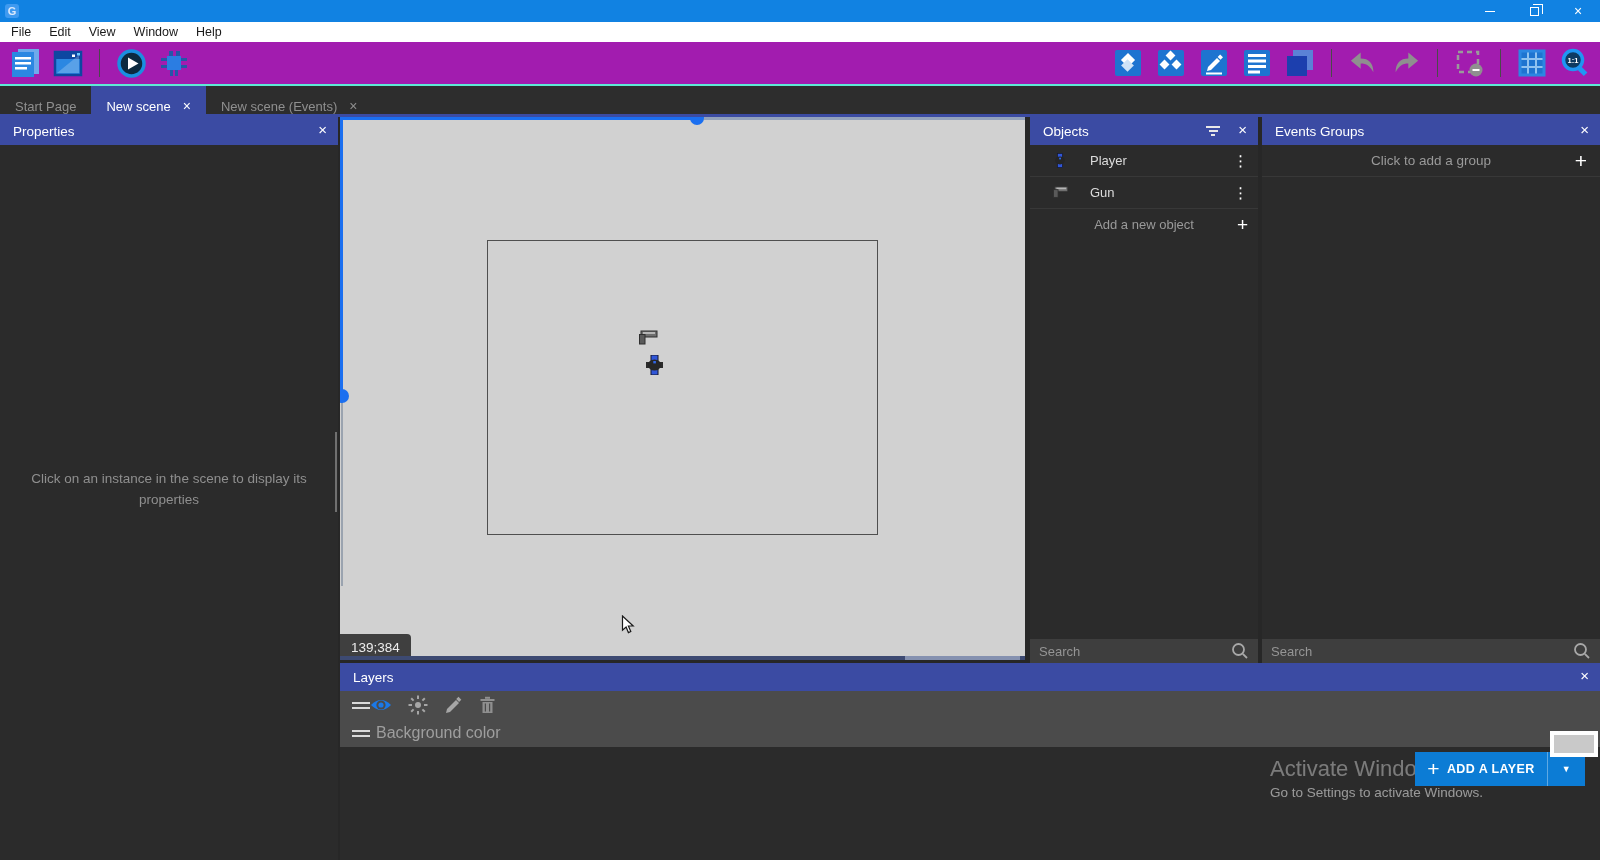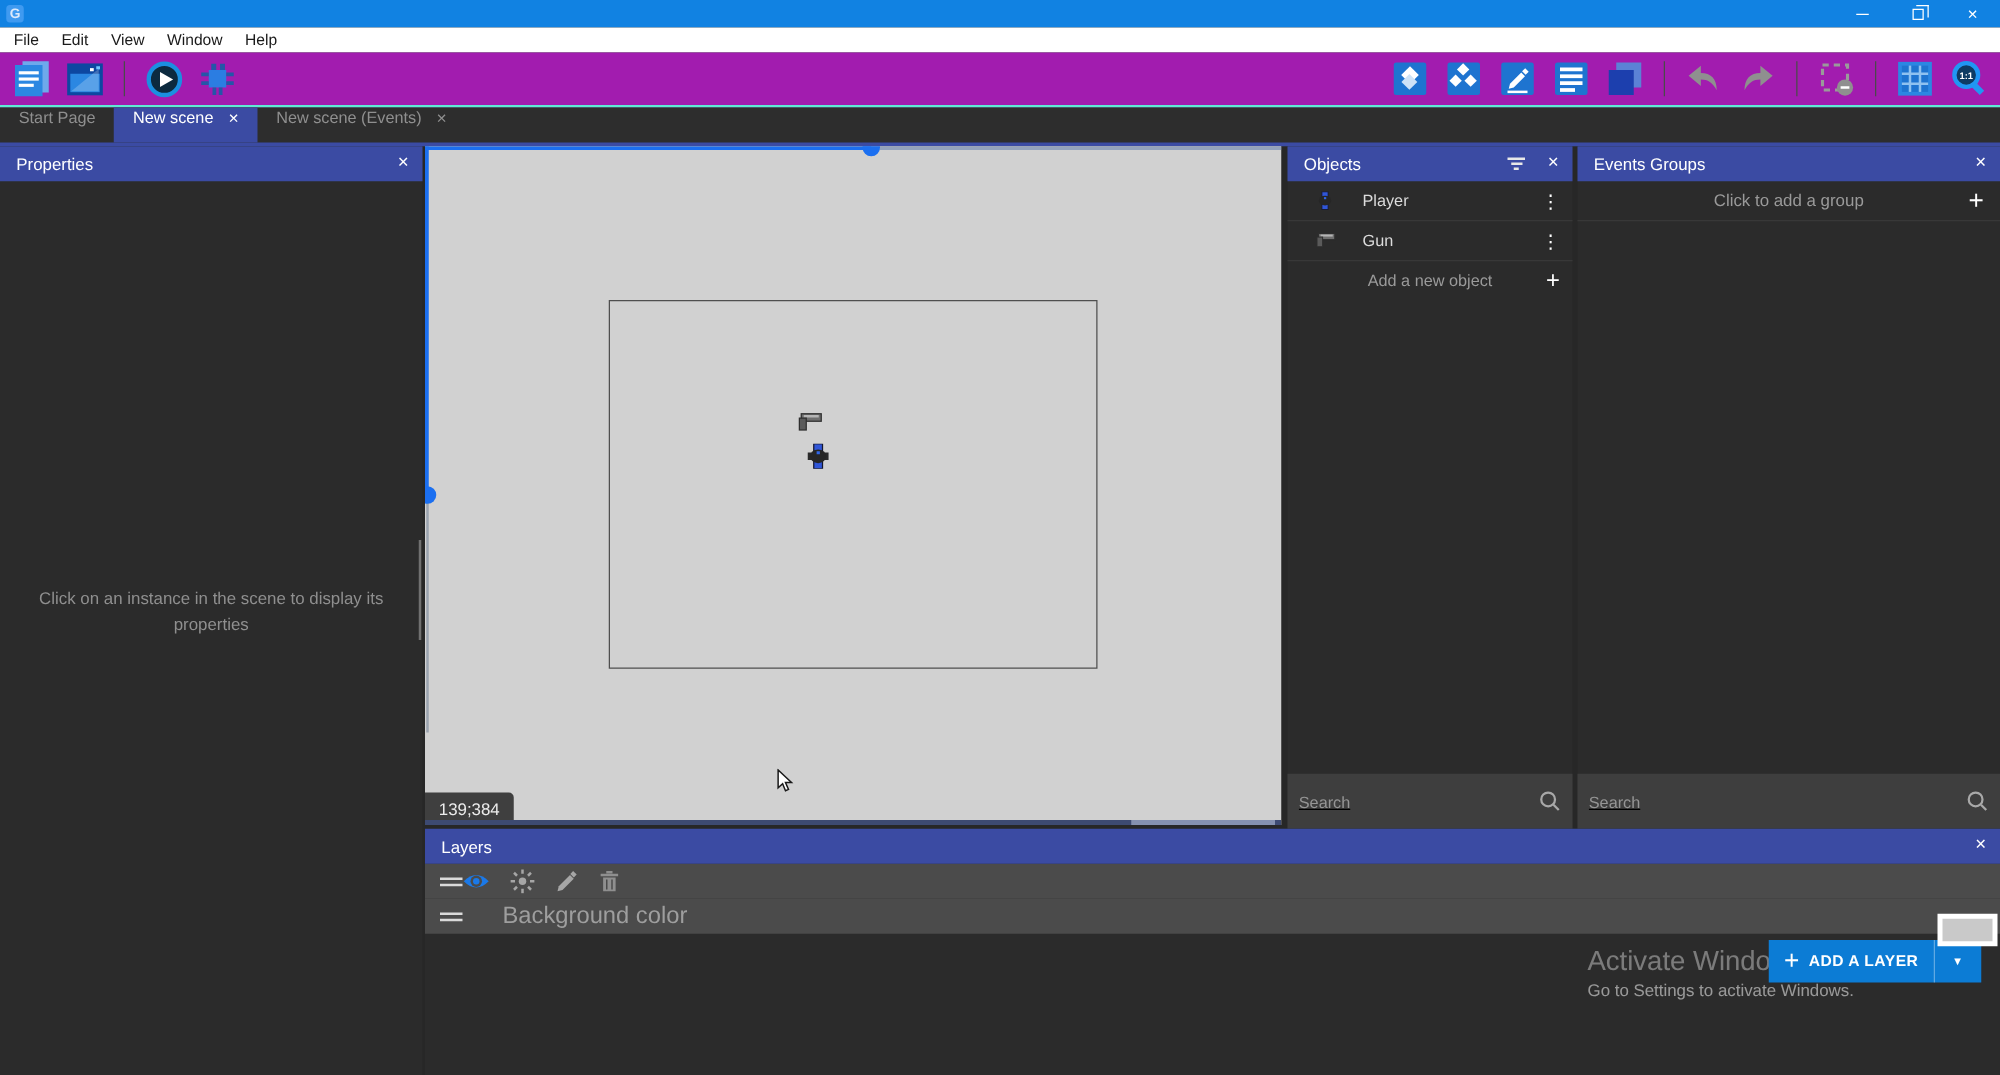--- a/index.html
+++ b/index.html
@@ -22,21 +22,21 @@
   
   .menubar { height:20px; background:#fff; display:flex; align-items:center; font-size:12.5px; color:#1a1a1a; padding-left:2px; }
   .menubar span { padding:0 9px; cursor:default; }
   
   .toolbar { height:44px; background:#a21caf; display:flex; align-items:center; justify-content:space-between; padding:0 8px; border-bottom:2px solid #5eead4; }
   .tb-group { display:flex; align-items:center; gap:9px; }
   .tb-sep { width:1px; height:28px; background:#4a4a4a; margin:0 5px; }
   .tb-icon { width:34px; height:34px; display:flex; align-items:center; justify-content:center; }
   
   .tabbar { height:31px; background:#2d2d2d; display:flex; border-bottom:3px solid #3b4ba3; }
-  .tab { display:flex; align-items:flex-start; gap:12px; padding:0 15px; font-size:13px; color:#8f8f8f; }
+  .tab { display:flex; align-items:flex-end; gap:12px; padding:0 15px; font-size:13px; color:#8f8f8f; }
   .tab.active { background:#3b4ba3; color:#fff; }
   .tab .tab-close { font-size:14px; }
   
   .panel { position:absolute; background:#2b2b2b; }
   .panel-header { height:28px; background:#3b4ba3; color:#fff; font-size:13.5px; display:flex; align-items:center; padding:0 13px; position:relative; }
   .hdr-close { position:absolute; right:11px; top:5px; color:#fff; font-size:15px; line-height:1; }
   
   #properties { left:0; top:117px; width:338px; height:743px; }
   .props-msg { position:absolute; top:352px; left:0; right:0; text-align:center; color:#8f8f8f; font-size:13.5px; line-height:1.55; padding:0 30px; }
   .props-scrollsliver { position:absolute; right:1px; top:315px; width:2px; height:80px; background:#707070; }
@@ -58,35 +58,35 @@
   #objects { left:1030px; top:117px; width:228px; height:546px; }
   .obj-row { height:32px; display:flex; align-items:center; border-bottom:1px solid #383838; position:relative; }
   .obj-icon-cell { width:60px; display:flex; align-items:center; justify-content:center; }
   .obj-label { flex:1; color:#dcdcdc; font-size:13px; }
   .kebab { position:absolute; right:10px; color:#fff; font-size:15px; letter-spacing:0; }
   .add-row { height:30px; display:flex; align-items:center; justify-content:center; position:relative; color:#9a9a9a; font-size:13px; }
   .add-plus { position:absolute; right:10px; color:#fff; font-size:19px; font-weight:300; line-height:1; }
   .filter-icon { position:absolute; right:38px; top:9px; display:flex; flex-direction:column; align-items:center; gap:2px; }
   .filter-icon i { display:block; height:2px; background:#e8e8e8; }
   .filter-icon i:nth-child(1){ width:14px; } .filter-icon i:nth-child(2){ width:9px; } .filter-icon i:nth-child(3){ width:4px; }
-  .search-bar { position:absolute; left:0; right:0; bottom:0; height:44px; background:#3e3e3e; display:flex; align-items:center; padding:0 9px;text-decoration:underline; }
+  .search-bar { position:absolute; left:0; right:0; bottom:0; height:24px; background:#3e3e3e; display:flex; align-items:center; padding:0 9px; }
   .search-bar input { flex:1; background:transparent; border:none; outline:none; color:#cfcfcf; font-size:13px; font-family:"Liberation Sans",sans-serif; }
   .search-bar input::placeholder { color:#959595; }
   
   #groups { left:1262px; top:117px; width:338px; height:546px; }
   .group-row { height:32px; display:flex; align-items:center; justify-content:center; border-bottom:1px solid #383838; position:relative; color:#9a9a9a; font-size:13.5px; }
   .group-row .add-plus { right:13px; font-size:21px; }
   
   #layers { left:340px; top:663px; width:1260px; height:197px; background:#2b2b2b; }
   .layer-row { height:28px; background:#4b4b4b; display:flex; align-items:center; padding:0 12px; }
   .drag-handle { width:18px; display:flex; flex-direction:column; gap:3px; }
   .drag-handle i { display:block; height:2px; background:#dadada; }
   .layer-name-input { flex:1; margin:0 28px 0 14px; background:transparent; border:none; outline:none;
     border-bottom:1px dotted #8b8b8b; color:#9e9e9e; font-size:13.5px; padding-bottom:2px; font-family:"Liberation Sans",sans-serif; }
-  .layer-label { margin-left:32px; color:#9e9e9e; font-size:19px;text-align:right; }
+  .layer-label { margin-left:6px; color:#9e9e9e; font-size:16px;text-align:right; }
   .layer-icons { display:flex; align-items:center; gap:16px; margin-right:8px; }
   .color-swatch { position:absolute; right:2px; top:68px; width:48px; height:26px; background:#fff; display:flex; align-items:center; justify-content:center; z-index:3; }
   .color-swatch .swatch-inner { width:40px; height:18px; background:#c9c9c9; }
   .add-layer-btn { position:absolute; right:15px; top:89px; height:34px; background:#0c7cd5; color:#fff;
     display:flex; align-items:center; font-size:12.5px; font-weight:bold; letter-spacing:.4px; z-index:2; }
   .add-layer-btn .btn-plus { font-size:21px; font-weight:300; padding:0 7px 0 12px; }
   .add-layer-btn .btn-divider { width:1px; height:34px; background:rgba(255,255,255,.35); margin-left:12px; }
   .add-layer-btn .btn-caret { font-size:9px; padding:0 14px; }
   .watermark { position:absolute; left:930px; top:93px; color:rgba(255,255,255,.38); font-size:22px; }
   .watermark2 { position:absolute; left:930px; top:122px; color:rgba(255,255,255,.52); font-size:13.5px; }

